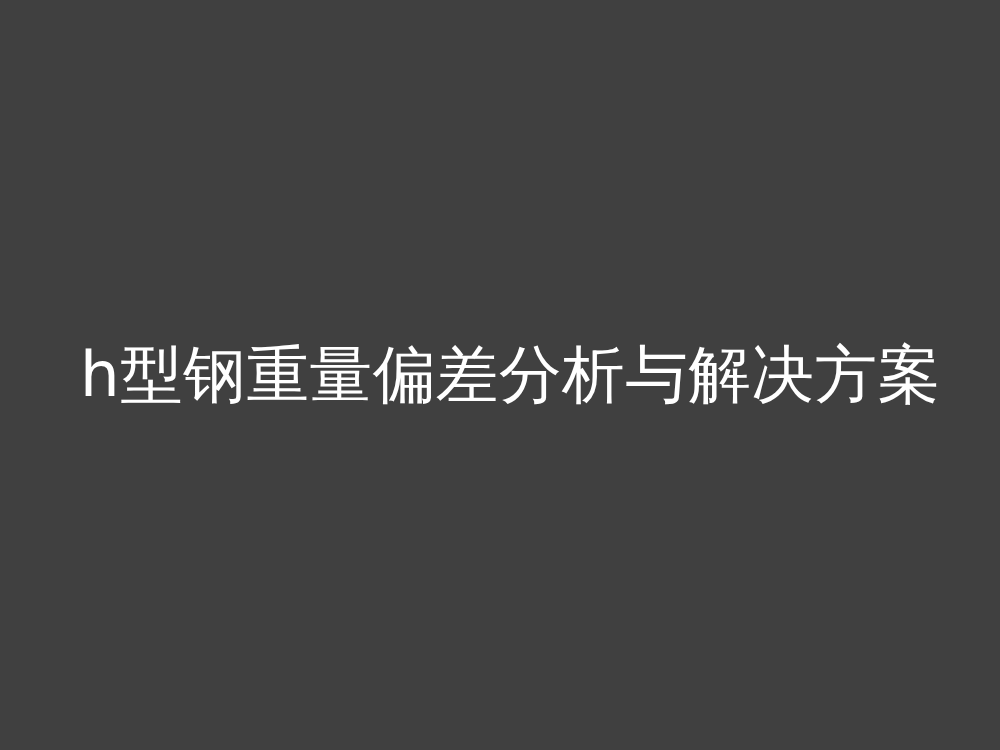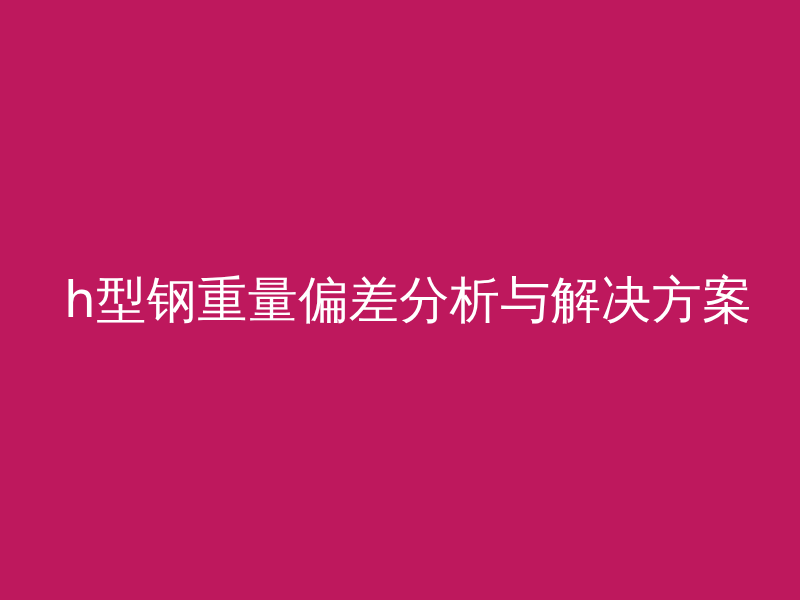--- a/index.html
+++ b/index.html
@@ -39,17 +39,17 @@
     font-weight: 400;
     line-height: 1.1;
     letter-spacing: 0.5px;
     white-space: nowrap;
     text-align: left;
   }
 </style>
 </head>
 <body>
 
-<div id="slide" style="background: #be185d;">
+<div id="slide" style="background: #404040;">
   <div id="title-block">
     <h1 id="slide-title" style="color: rgb(255, 255, 255);">h型钢重量偏差分析与解决方案</h1>
   </div>
 </div>
 
 </body></html>

